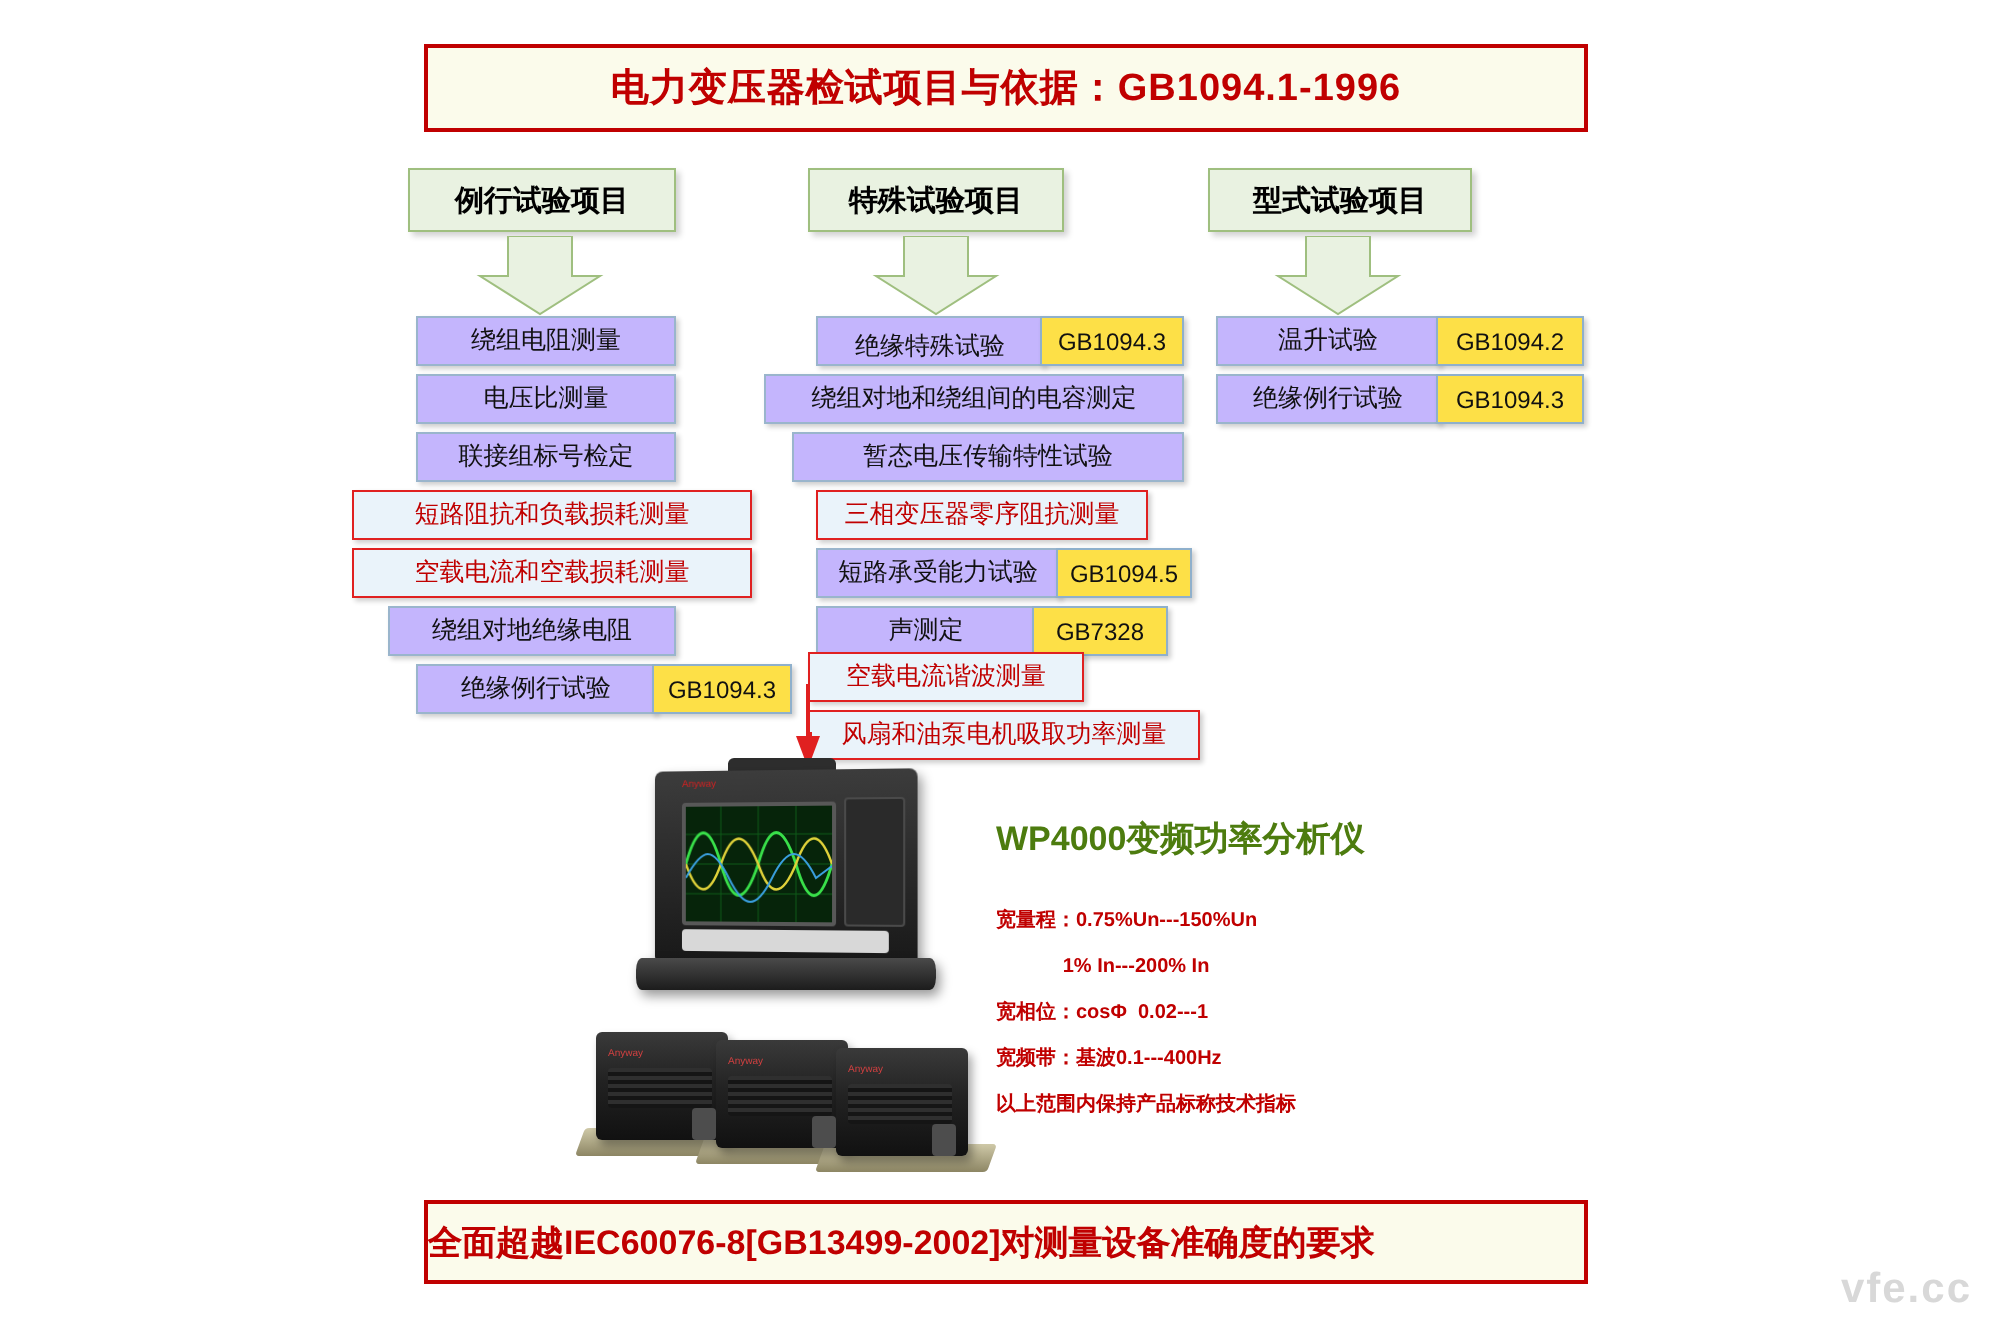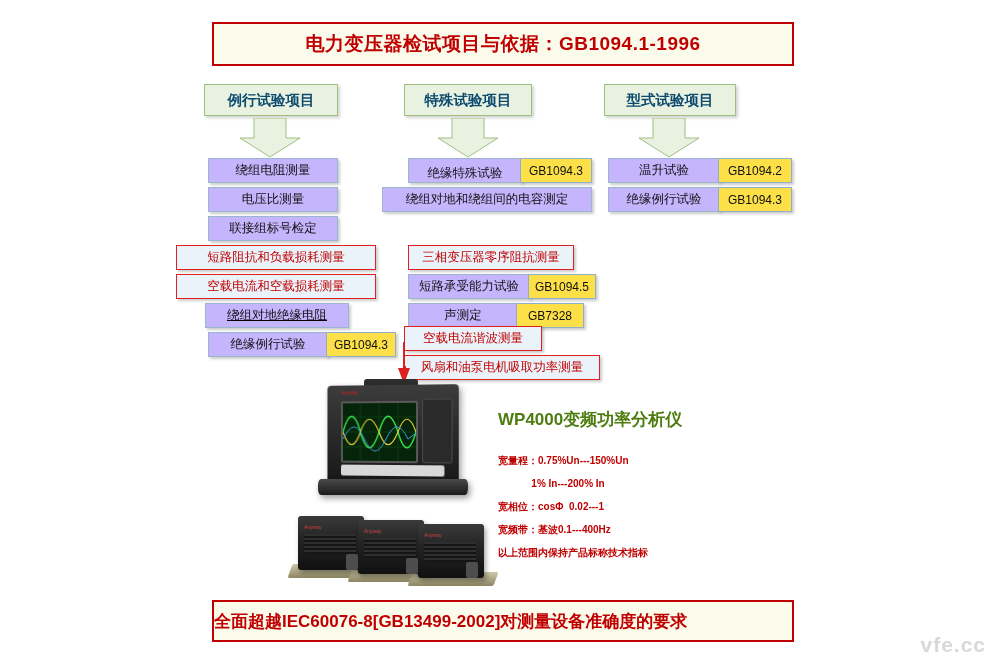--- a/index.html
+++ b/index.html
@@ -45,21 +45,21 @@
     position: absolute;
     height: 30px;
     background: #e9f2e1;
     border: 1px solid #9fbf7f;
     display: flex;
     align-items: center;
     justify-content: center;
     box-shadow: 2px 2px 3px rgba(0,0,0,0.18);
   }
   .col-header .txt {
-    color: #0c4a6e;
+    color: #000000;
     font-size: 14.5px;
     font-weight: bold;
   }
   #hdr0 { left: 204px; top: 84px; width: 132px; }
   #hdr1 { left: 404px; top: 84px; width: 126px; }
   #hdr2 { left: 604px; top: 84px; width: 130px; }
 
   
   .big-arrow {
     position: absolute;
@@ -330,39 +330,42 @@
   </div>
   <div class="node" style="left:208px; top:216px; width:128px;">
     <span class="txt">联接组标号检定</span>
   </div>
   <div class="node red" style="left:176px; top:245px; width:198px;">
     <span class="txt">短路阻抗和负载损耗测量</span>
   </div>
   <div class="node red" style="left:176px; top:274px; width:198px;">
     <span class="txt">空载电流和空载损耗测量</span>
   </div>
-  <div class="node" style="left:205px; top:303px; width:142px;text-decoration:underline;">
+  <div class="node" style="left:194px; top:303px; width:142px;">
     <span class="txt">绕组对地绝缘电阻</span>
   </div>
   <div class="node" style="left:208px; top:332px; width:118px;">
     <span class="txt">绝缘例行试验</span>
   </div>
   <div class="std" style="left:326px; top:332px; width:68px;">
     <span class="txt">GB1094.3</span>
   </div>
 
   <div class="node" style="left:408px; top:158px; width:112px;align-items:flex-end;">
     <span class="txt">绝缘特殊试验</span>
   </div>
   <div class="std" style="left:520px; top:158px; width:70px;">
     <span class="txt">GB1094.3</span>
   </div>
 
   <div class="node" style="left:382px; top:187px; width:208px;">
     <span class="txt">绕组对地和绕组间的电容测定</span>
+  </div>
+  <div class="node" style="left:396px; top:216px; width:194px;">
+    <span class="txt">暂态电压传输特性试验</span>
   </div>
   <div class="node red" style="left:408px; top:245px; width:164px;">
     <span class="txt">三相变压器零序阻抗测量</span>
   </div>
 
   <div class="node" style="left:408px; top:274px; width:120px;">
     <span class="txt">短路承受能力试验</span>
   </div>
   <div class="std" style="left:528px; top:274px; width:66px;">
     <span class="txt">GB1094.5</span>

